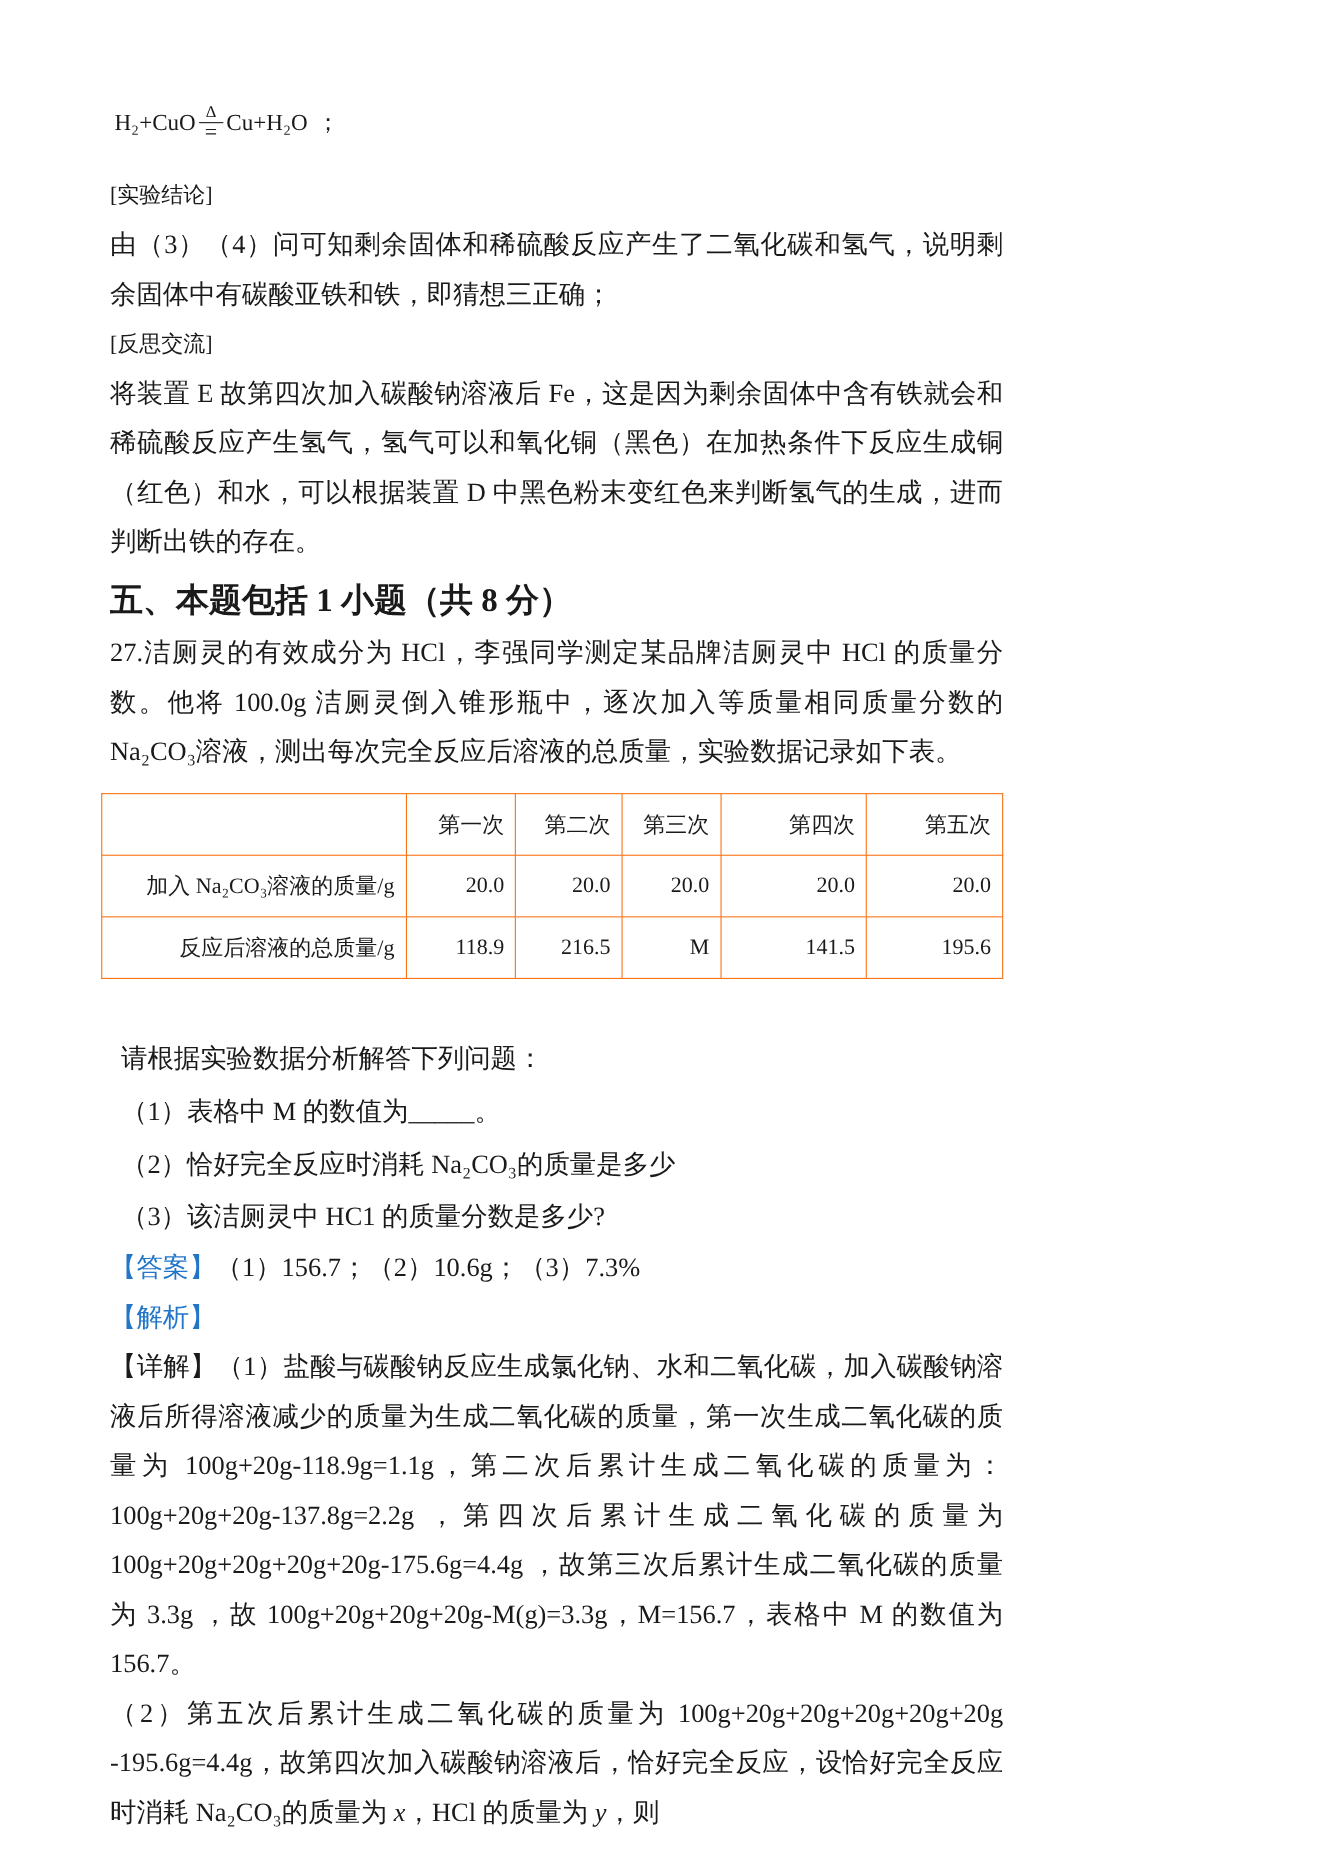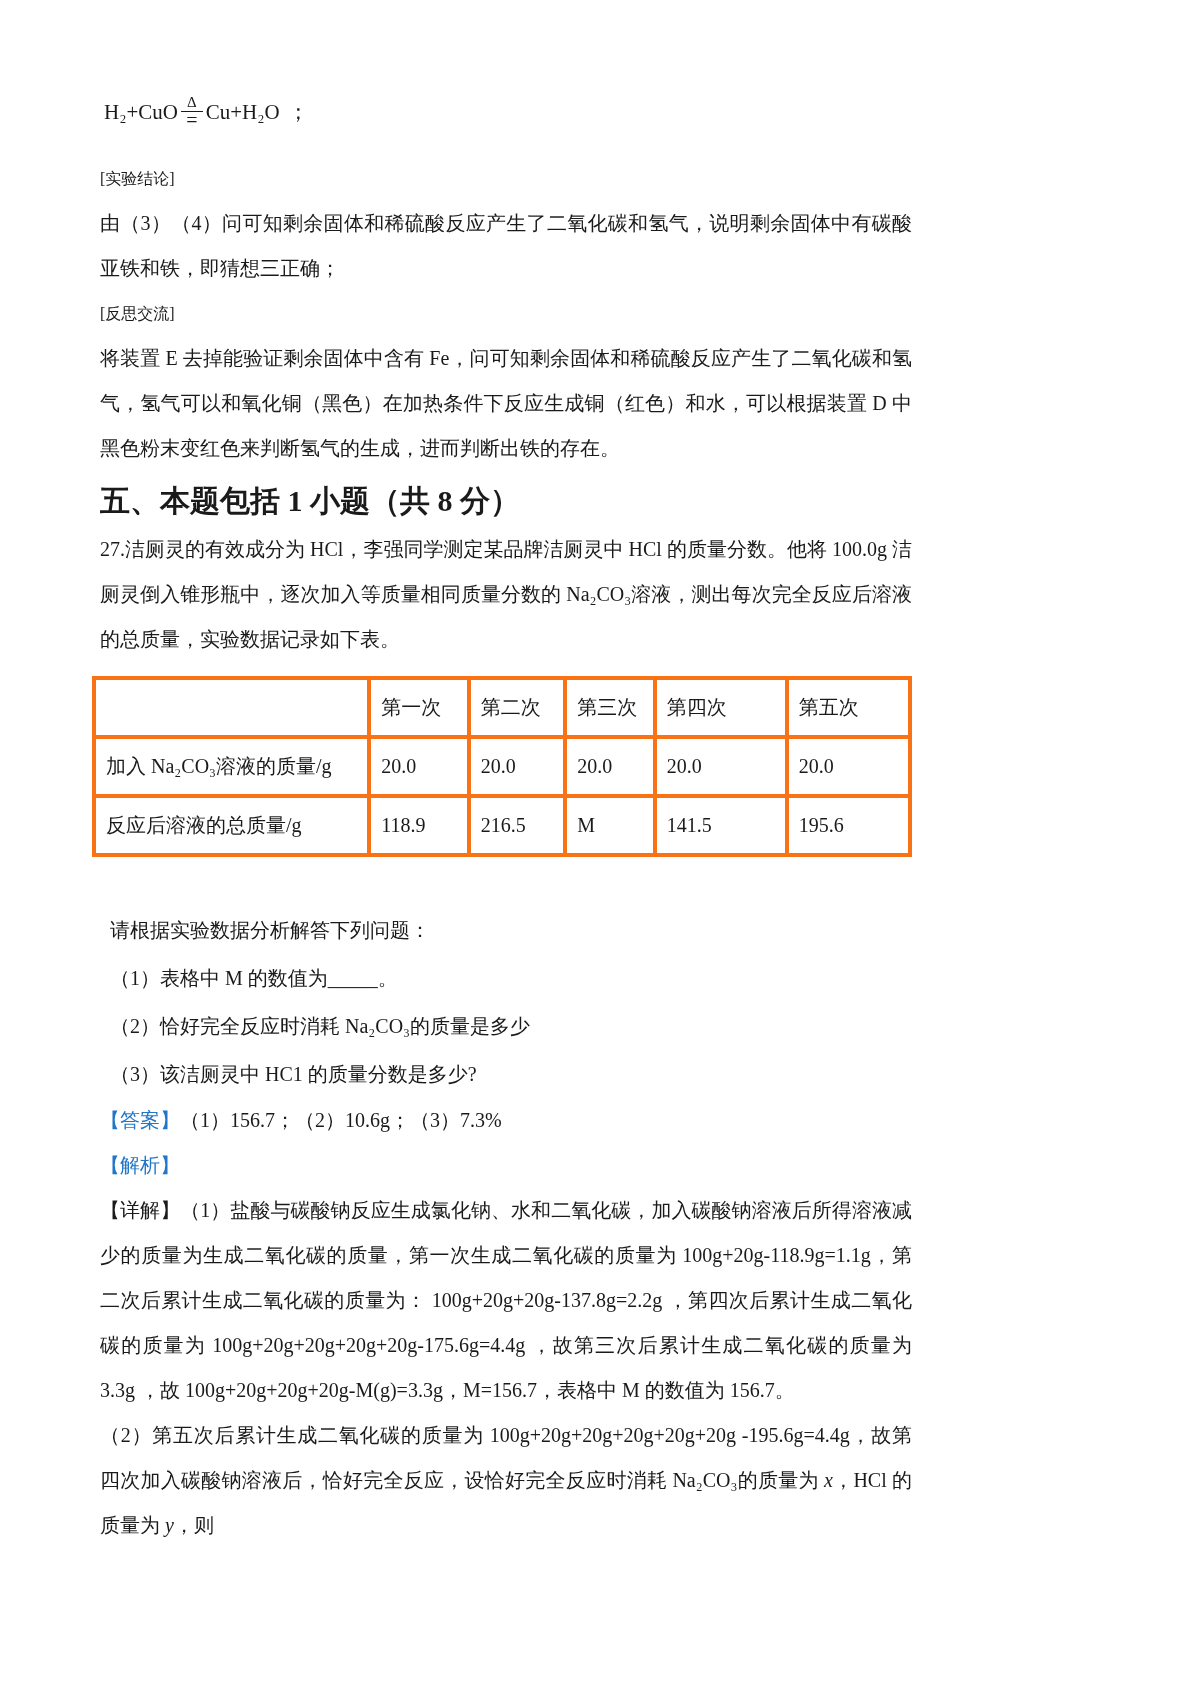--- a/index.html
+++ b/index.html
@@ -14,32 +14,32 @@
   }
   .page {
     position: relative;
     width: 1012px;
     min-height: 1698px;
     box-sizing: border-box;
     padding: 88px 100px 60px 100px;
     background: #ffffff;
   }
   .body {
-    font-size: 20px;
+    font-size: 24px;
     line-height: 45px;
     margin: 0;
   }
   .just {
     text-align: justify;
   }
   .indent {
     padding-left: 10px;
   }
   .label-line {
-    font-size: 16px;
+    font-size: 20px;
     line-height: 45px;
     margin: 0;
   }
   .heading {
     font-size: 30px;
     font-weight: bold;
     line-height: 48px;
     margin: 6px 0 2px 0;
   }
   .blue {
@@ -72,25 +72,25 @@
   }
   .eqpunct {
     margin-left: 8px;
   }
   table.datatable {
     border-collapse: collapse;
     margin: 14px 0 0 -8px;
     table-layout: fixed;
   }
   table.datatable td {
-    border: 4px solid #f97316;
+    border: 1px solid #f97316;
     font-size: 20px;
     padding: 14px 10px;
     vertical-align: middle;
-    text-align: left;
+    text-align: right;
     overflow: hidden;
   }
   .after-table {
     margin-top: 52px;
     font-family: Liberation Mono, monospace;
   }
   .qitem {
     line-height: 48px;
   }
   .ital {
@@ -103,21 +103,21 @@
 <div class="page">
 
   <div class="equation">
     <span>H₂+CuO</span><span class="eqstack"><span class="delta">Δ</span><span class="eqsign">=</span></span><span>Cu+H₂O</span><span class="eqpunct">；</span>
   </div>
 
   <p class="label-line">[实验结论]</p>
   <p class="body just">由（3）（4）问可知剩余固体和稀硫酸反应产生了二氧化碳和氢气，说明剩余固体中有碳酸亚铁和铁，即猜想三正确；</p>
 
   <p class="label-line">[反思交流]</p>
-  <p class="body just">将装置 E 去掉能验证剩余固体中含有 Fe，问可知剩余固体和稀硫酸反应产生了二氧化碳和氢气，氢气可以和氧化铜（黑色）在加热条件下反应生成铜（红色）和水，可以根据装置 D 中黑色粉末变红色来判断氢气的生成，进而判断出铁的存在。</p>
+  <p class="body just">将装置 E 故第四次加入碳酸钠溶液后 Fe，这是因为剩余固体中含有铁就会和稀硫酸反应产生氢气，氢气可以和氧化铜（黑色）在加热条件下反应生成铜（红色）和水，可以根据装置 D 中黑色粉末变红色来判断氢气的生成，进而判断出铁的存在。</p>
 
   <h2 class="heading">五、本题包括 1 小题（共 8 分）</h2>
 
   <p class="body just">27.洁厕灵的有效成分为 HCl，李强同学测定某品牌洁厕灵中 HCl 的质量分数。他将 100.0g 洁厕灵倒入锥形瓶中，逐次加入等质量相同质量分数的 Na₂CO₃溶液，测出每次完全反应后溶液的总质量，实验数据记录如下表。</p>
 
   <table class="datatable">
     <colgroup>
       <col style="width:278px">
       <col style="width:100px">
       <col style="width:97px">

